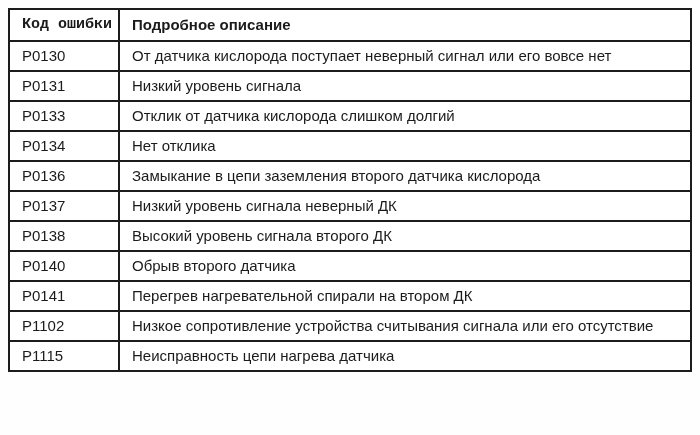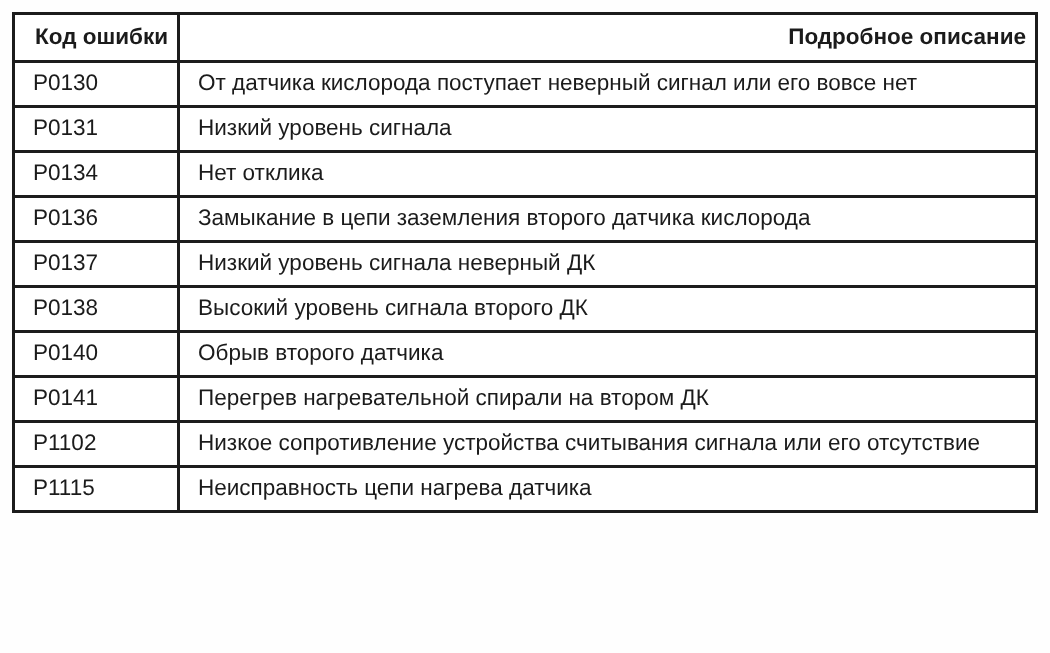--- a/index.html
+++ b/index.html
@@ -39,22 +39,22 @@
   table.error-table th {
     font-weight: bold;
     height: 30px;
   }
   table.error-table td {
     font-weight: normal;
     height: 28px;
   }
   .col-code  { width: 110px; }
   .col-desc  { width: 572px; }
-  th.code-header { text-align: right; }
-  th.desc-header { text-align: right; padding-left: 6px; }
+  th.code-header { text-align: right; font-family: Liberation Mono, monospace; }
+  th.desc-header { text-align: left; padding-left: 6px; }
   td.code-cell { text-align: left; }
   td.desc-cell { text-align: left; }
 </style>
 </head>
 <body>
 
 <div class="page">
   <table class="error-table">
     <colgroup>
       <col class="col-code">
@@ -67,20 +67,24 @@
       </tr>
     </thead>
     <tbody>
       <tr>
         <td class="code-cell">P0130</td>
         <td class="desc-cell">От датчика кислорода поступает неверный сигнал или его вовсе нет</td>
       </tr>
       <tr>
         <td class="code-cell">P0131</td>
         <td class="desc-cell">Низкий уровень сигнала</td>
+      </tr>
+      <tr>
+        <td class="code-cell">P0133</td>
+        <td class="desc-cell">Отклик от датчика кислорода слишком долгий</td>
       </tr>
       <tr>
         <td class="code-cell">P0134</td>
         <td class="desc-cell">Нет отклика</td>
       </tr>
       <tr>
         <td class="code-cell">P0136</td>
         <td class="desc-cell">Замыкание в цепи заземления второго датчика кислорода</td>
       </tr>
       <tr>

